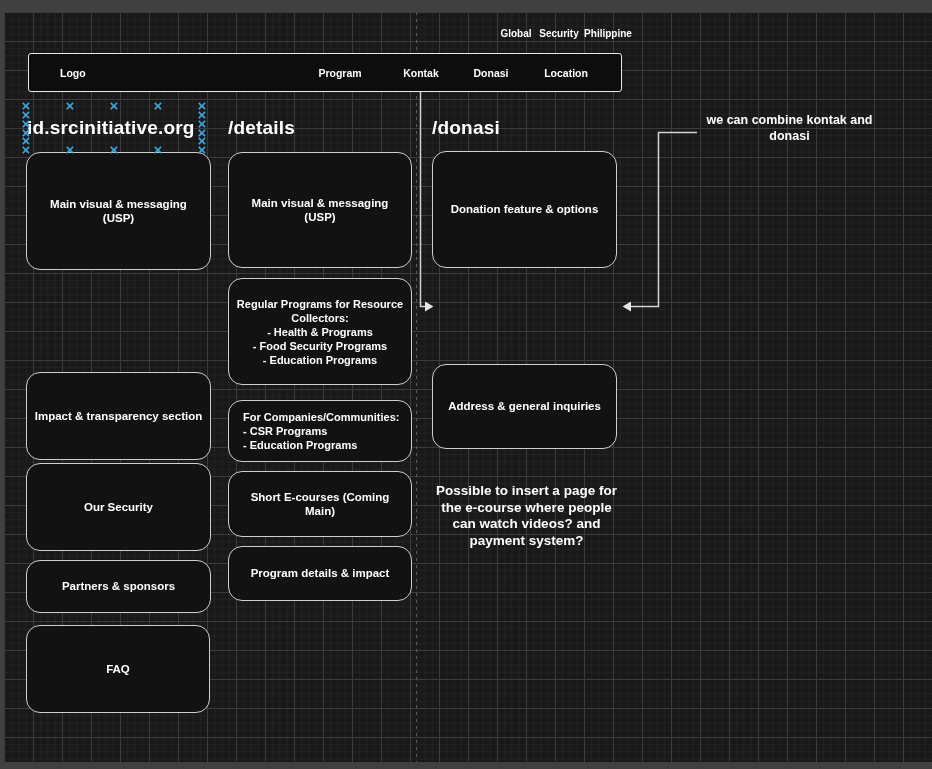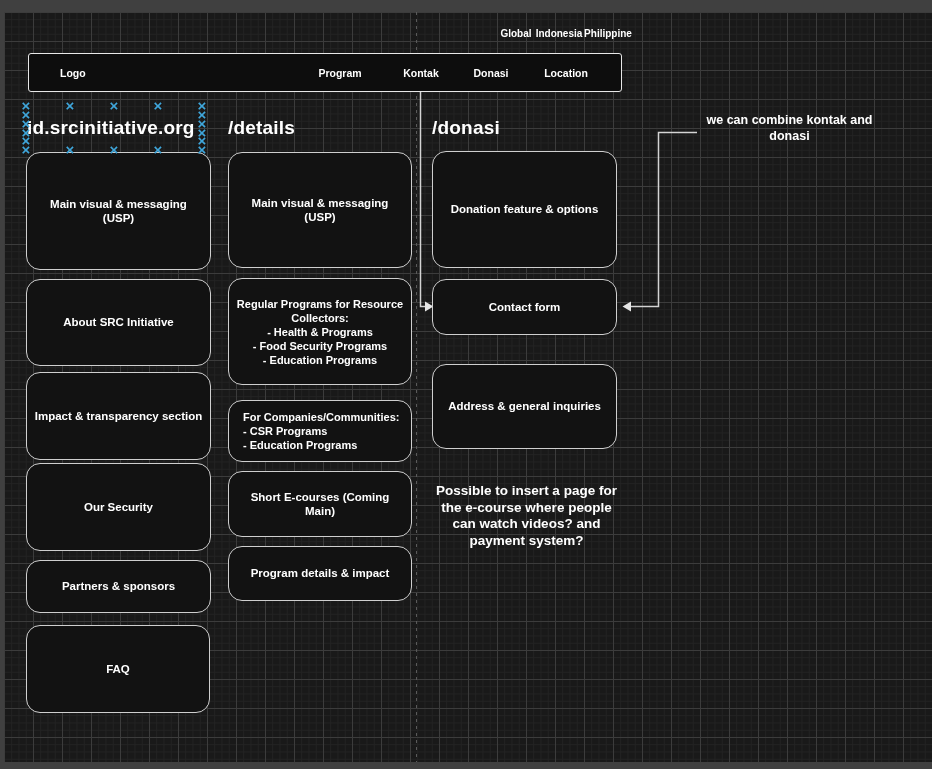--- a/index.html
+++ b/index.html
@@ -48,21 +48,21 @@
       <path d="M420.5,92 L420.5,306.5 L425,306.5" fill="none" stroke="#d4d4d4" stroke-width="1.5"></path>
       <polygon points="425,301.5 433.5,306.5 425,311.5" fill="#e6e6e6"></polygon>
     </g>
     <g>
       <path d="M697,132.5 L658.5,132.5 L658.5,306.5 L631,306.5" fill="none" stroke="#d4d4d4" stroke-width="1.5"></path>
       <polygon points="631,301.5 622.5,306.5 631,311.5" fill="#e6e6e6"></polygon>
     </g>
   </svg>
 
   <span class="locale-item" style="left:516px;">Global</span>
-  <span class="locale-item" style="left:559px;">Indonesia</span>
+  <span class="locale-item" style="left:559px;">Security</span>
   <span class="locale-item" style="left:608px;">Philippine</span>
 
   <div class="navbar">
     <span class="nav-logo">Logo</span>
     <span class="nav-item" style="left:311px;">Program</span>
     <span class="nav-item" style="left:392px;">Kontak</span>
     <span class="nav-item" style="left:462px;">Donasi</span>
     <span class="nav-item" style="left:537px;">Location</span>
   </div>
 
@@ -83,39 +83,37 @@
   <span class="xh" style="left:20px;top:109px;">×</span>
   <span class="xh" style="left:20px;top:118px;">×</span>
   <span class="xh" style="left:20px;top:127px;">×</span>
   <span class="xh" style="left:20px;top:135px;">×</span>
   <span class="xh" style="left:196px;top:109px;">×</span>
   <span class="xh" style="left:196px;top:118px;">×</span>
   <span class="xh" style="left:196px;top:127px;">×</span>
   <span class="xh" style="left:196px;top:135px;">×</span>
 
   <div class="box" style="left:26px;top:152px;width:185px;height:118px;">Main visual &amp; messaging (USP)</div>
-  <div class="box" style="left:26px;top:279px;width:185px;height:87px;">About SRC Initiative</div>
   <div class="box" style="left:26px;top:372px;width:185px;height:88px;">Impact &amp; transparency section</div>
   <div class="box" style="left:26px;top:463px;width:185px;height:88px;">Our Security</div>
   <div class="box" style="left:26px;top:560px;width:185px;height:53px;">Partners &amp; sponsors</div>
   <div class="box" style="left:26px;top:625px;width:184px;height:88px;">FAQ</div>
 
   <div class="box" style="left:228px;top:152px;width:184px;height:116px;">Main visual &amp; messaging (USP)</div>
   <div class="box" style="left:228px;top:278px;width:184px;height:107px;font-size:11px;line-height:14px;">Regular Programs for Resource Collectors:
 - Health &amp; Programs
 - Food Security Programs
 - Education Programs</div>
   <div class="box align-left" style="left:228px;top:400px;width:184px;height:62px;font-size:11px;line-height:14px;">For Companies/Communities:
 - CSR Programs
 - Education Programs</div>
   <div class="box" style="left:228px;top:471px;width:184px;height:66px;">Short E-courses (Coming Main)</div>
   <div class="box" style="left:228px;top:546px;width:184px;height:55px;">Program details &amp; impact</div>
 
   <div class="box" style="left:432px;top:151px;width:185px;height:117px;">Donation feature &amp; options</div>
-  <div class="box" style="left:432px;top:279px;width:185px;height:56px;">Contact form</div>
   <div class="box" style="left:432px;top:364px;width:185px;height:85px;">Address &amp; general inquiries</div>
 
   <div class="note combine">we can combine kontak and
 donasi</div>
   <div class="note ecourse">Possible to insert a page for
 the e-course where people
 can watch videos? and
 payment system?</div>
 </div>
 

